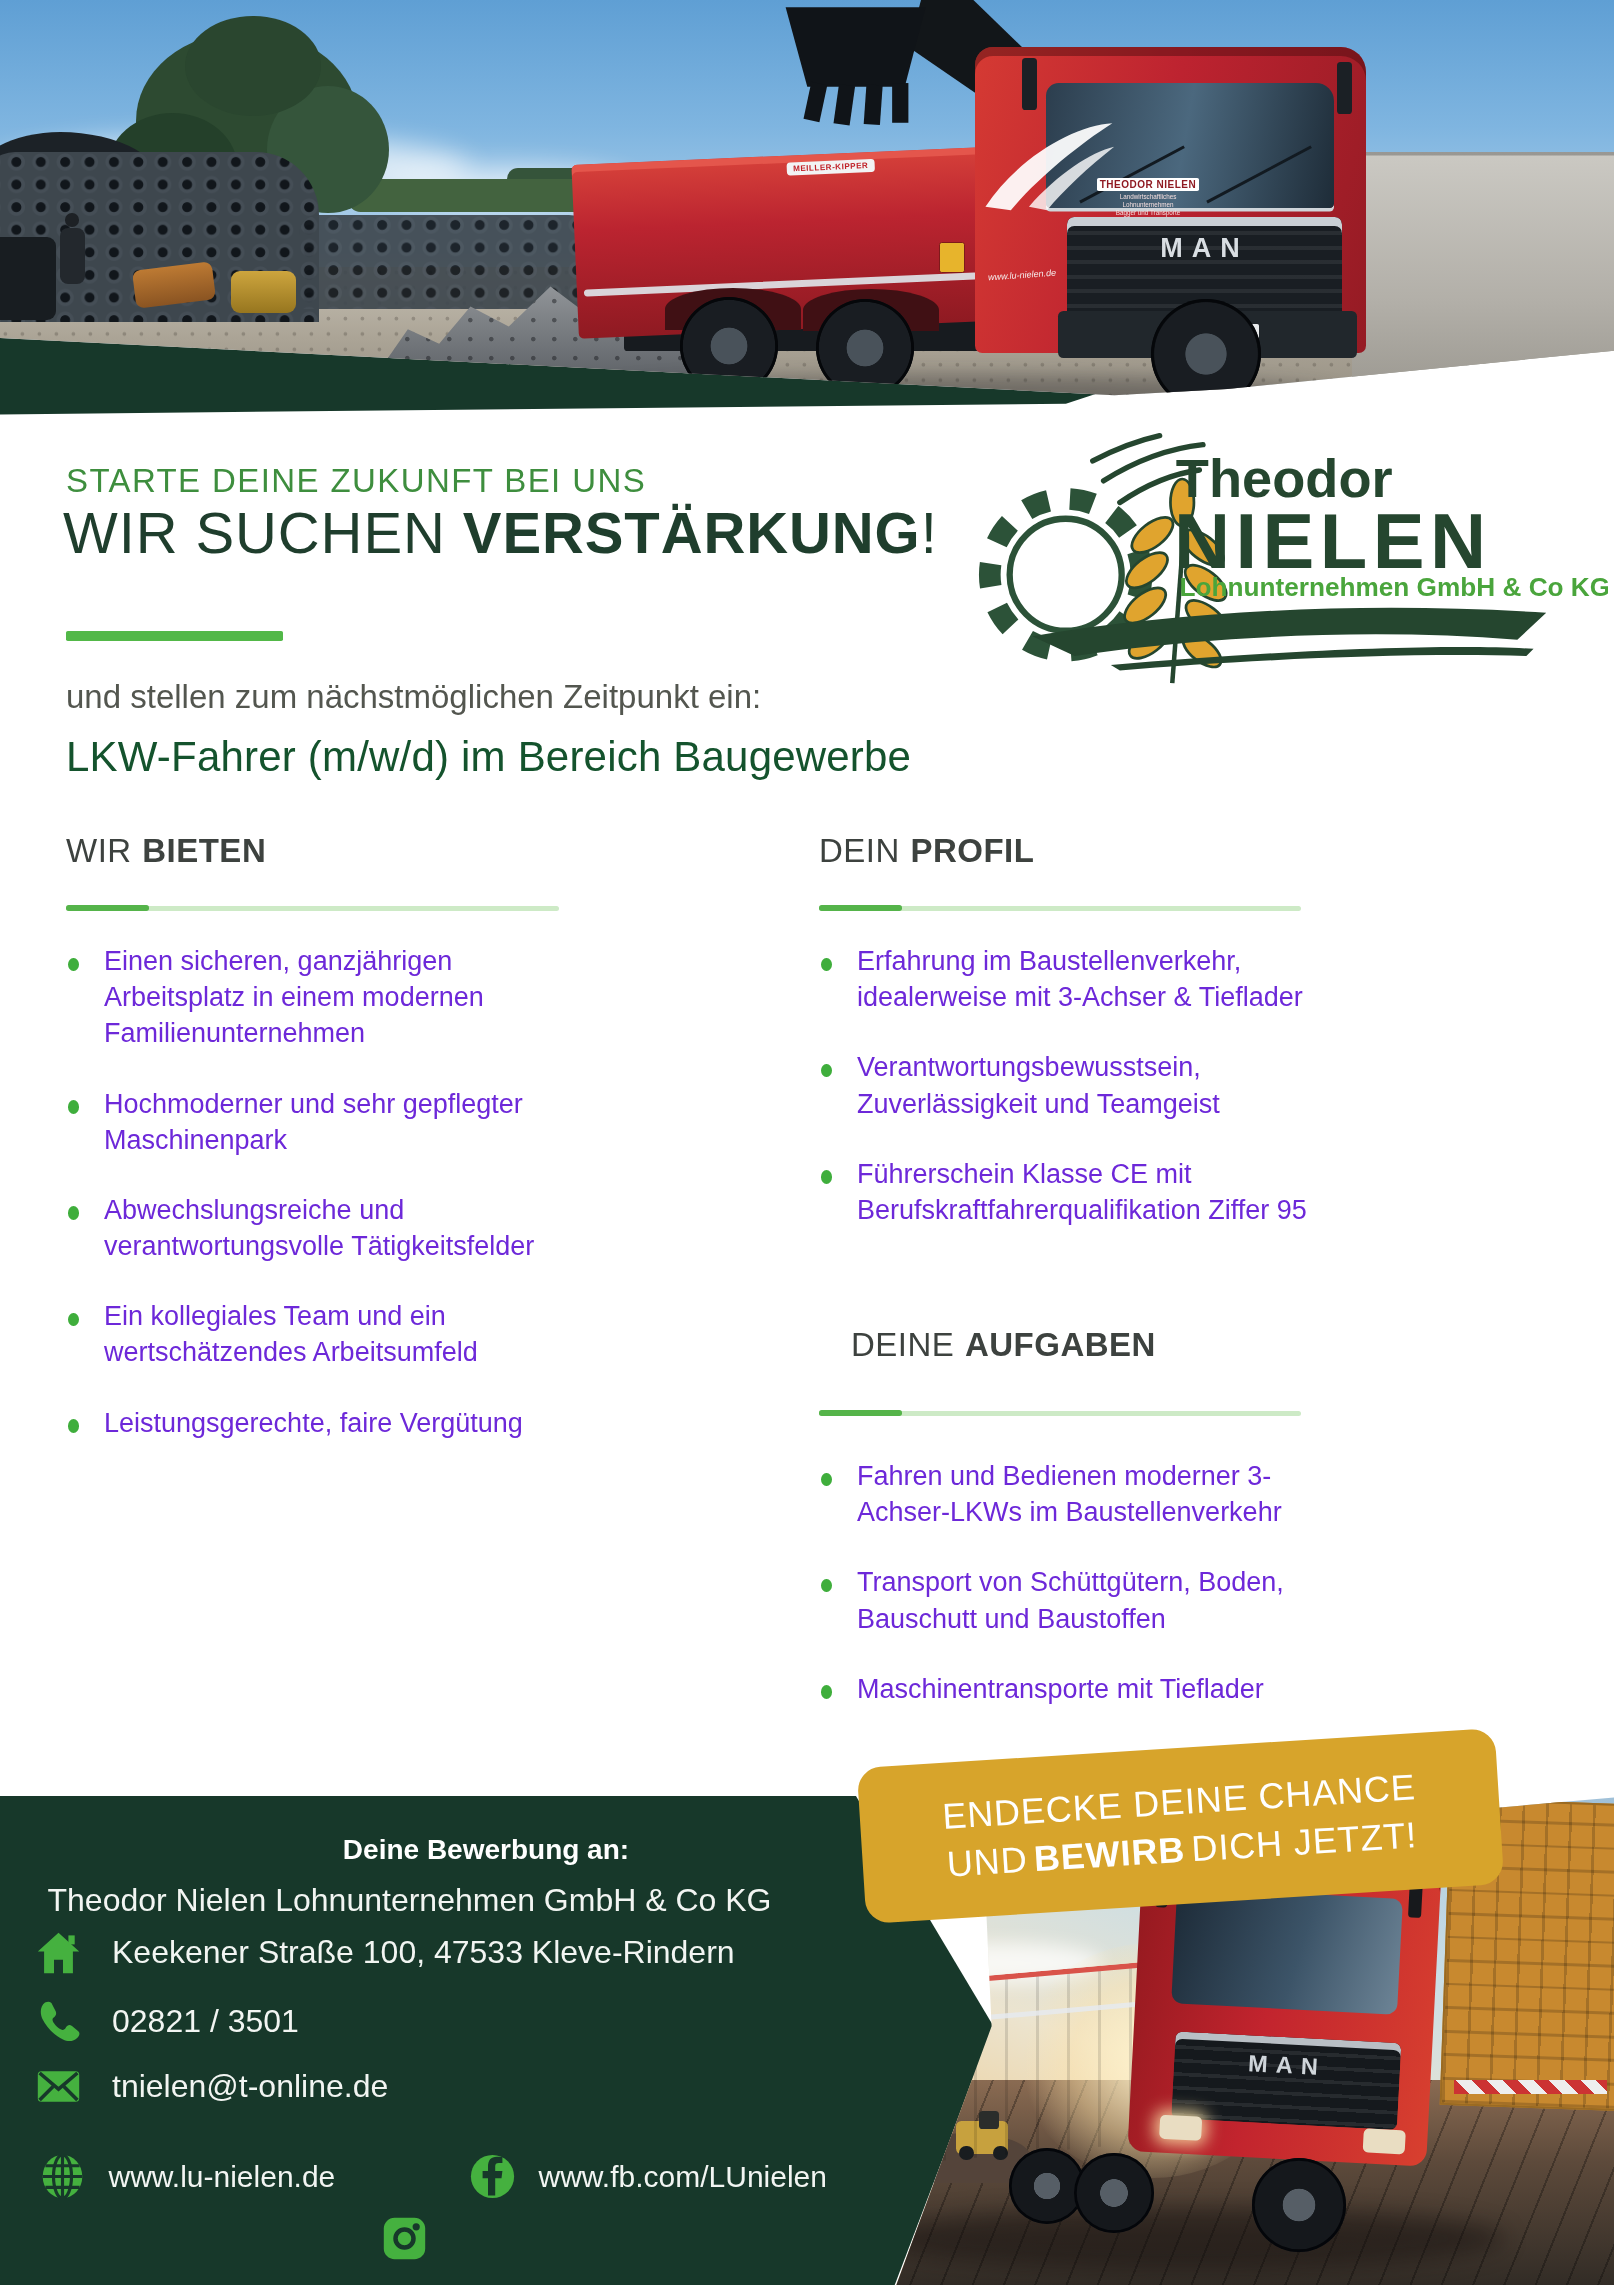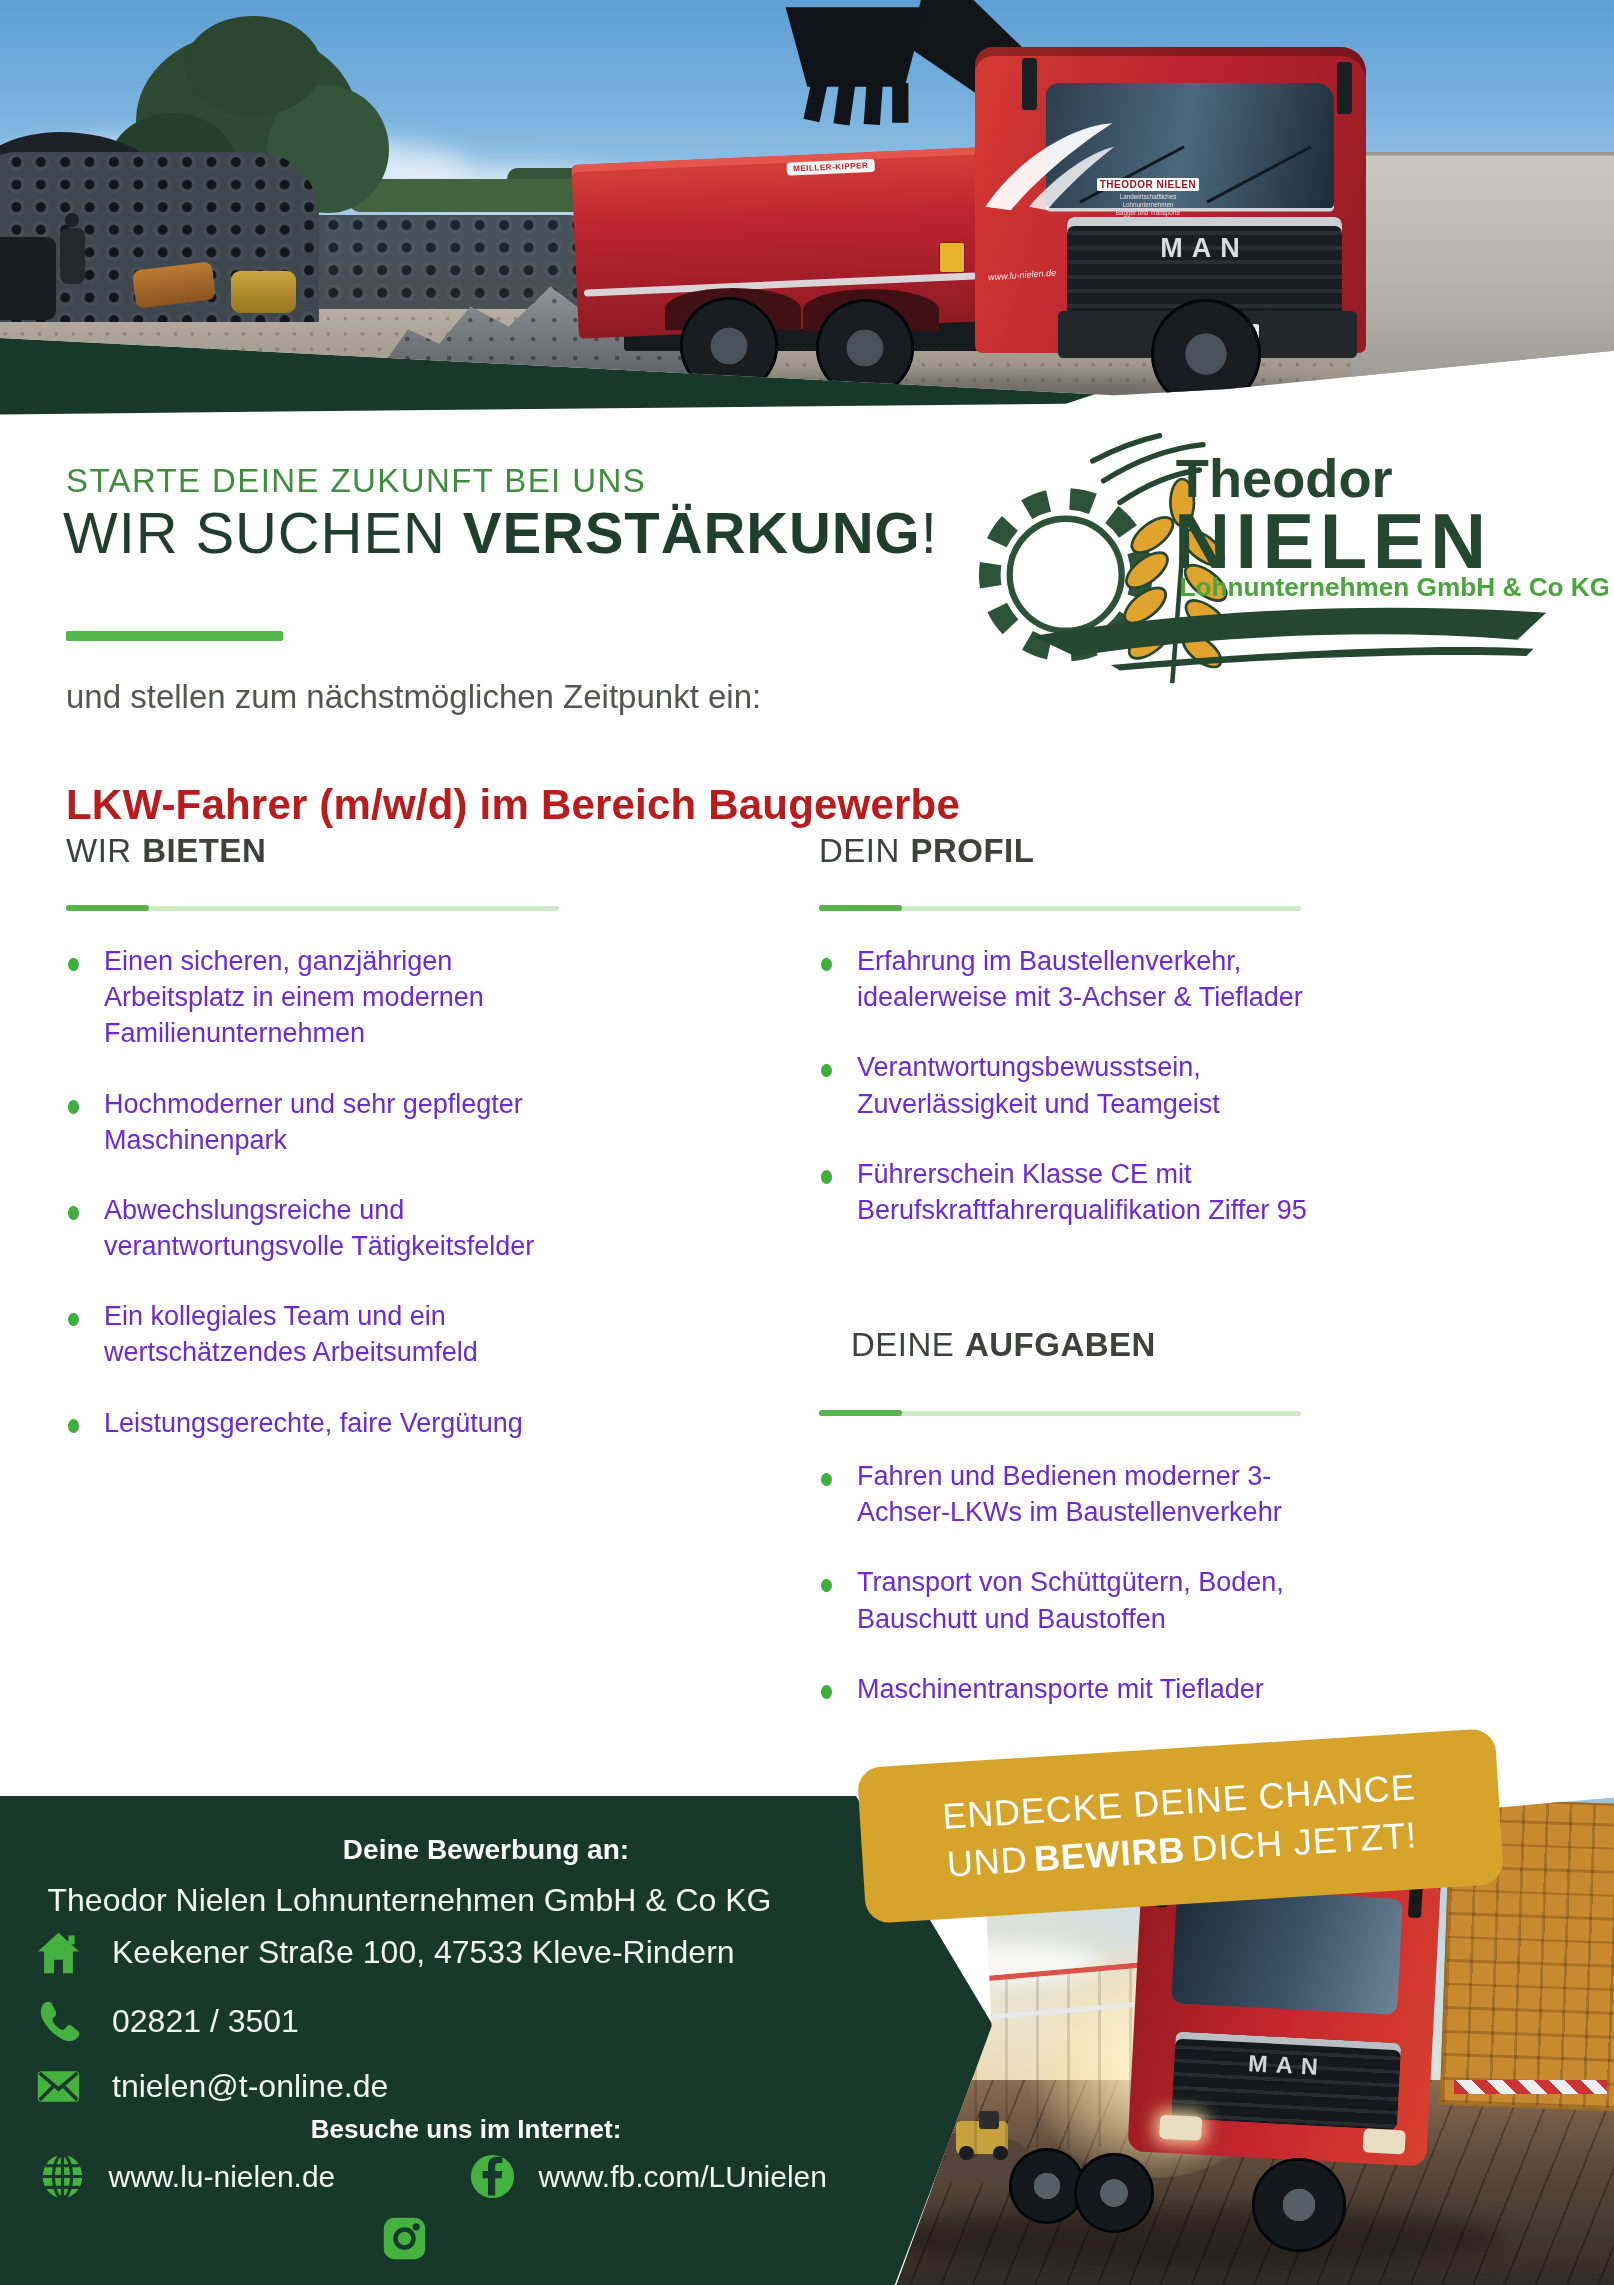--- a/index.html
+++ b/index.html
@@ -90,21 +90,21 @@
 
   
   .logo{left:975px;top:423px;}
 
   
   .kicker{left:66px;top:462px;font-size:33px;font-weight:500;letter-spacing:1.4px;color:#3e8e3e;}
   .headline{left:63px;top:499px;font-size:58px;letter-spacing:0.9px;color:#1f3e2d;font-weight:400;}
   .headline b{font-weight:800;}
   .greenbar{left:66px;top:631px;width:217px;height:10px;background:#52b848;border-radius:1.8px;}
   .lead{left:66px;top:678px;font-size:33px;color:#53564f;}
-  .jobtitle{left:66px;top:733px;font-size:42px;font-weight:700;color:#b91c1c;letter-spacing:0.2px;margin-top:48px;}
+  .jobtitle{left:66px;top:733px;font-size:42px;font-weight:400;color:#14532d;letter-spacing:0.2px;}
 
   .sec-h{font-size:33px;color:#3d423f;font-weight:400;letter-spacing:0.5px;}
   .sec-h b{font-weight:800;margin-left:.32em;}
   .rule{height:4.5px;width:493px;background:#cdeac6;border-radius:2.7px;}
   .rule .rule-dark{position:absolute;left:0;top:-0.9px;width:83px;height:5.4px;background:#55b44a;border-radius:2.7px;display:block;}
 
   ul.blist{list-style:none;margin:0;padding:0;width:742px;}
   ul.blist li{position:relative;padding-left:38px;margin-bottom:34px;
               font-size:27px;line-height:1.34;color:#6d28d9;}
   ul.blist li:before{content:"";position:absolute;left:1.8px;top:14.5px;width:11px;height:13.6px;
@@ -401,21 +401,20 @@
 
     <div class="abs c-row" style="left:36px;top:268px;">
       <svg class="c-icon" viewBox="0 0 50 50">
         <rect x="2" y="8" width="46" height="34" rx="4" fill="#45b13f"></rect>
         <path d="M4 10 L25 28 L46 10" stroke="#17382a" stroke-width="4" fill="none"></path>
         <path d="M4 40 L19 25 M46 40 L31 25" stroke="#17382a" stroke-width="4" fill="none"></path>
       </svg>
       <span>tnielen@t-online.de</span>
     </div>
 
-    <div class="abs f-net">Besuche uns im Internet:</div>
 
     <div class="abs s-row" style="left:40px;top:358px;">
       <svg class="s-icon" viewBox="0 0 50 50">
         <ellipse cx="25" cy="25" rx="22" ry="24" fill="#45b13f"></ellipse>
         <g stroke="#17382a" stroke-width="3.5" fill="none">
           <ellipse cx="25" cy="25" rx="10" ry="24"></ellipse>
           <path d="M3 25 L47 25 M6 13 L44 13 M6 37 L44 37 M25 1 L25 49"></path>
         </g>
       </svg>
       <span>www.lu-nielen.de</span>

